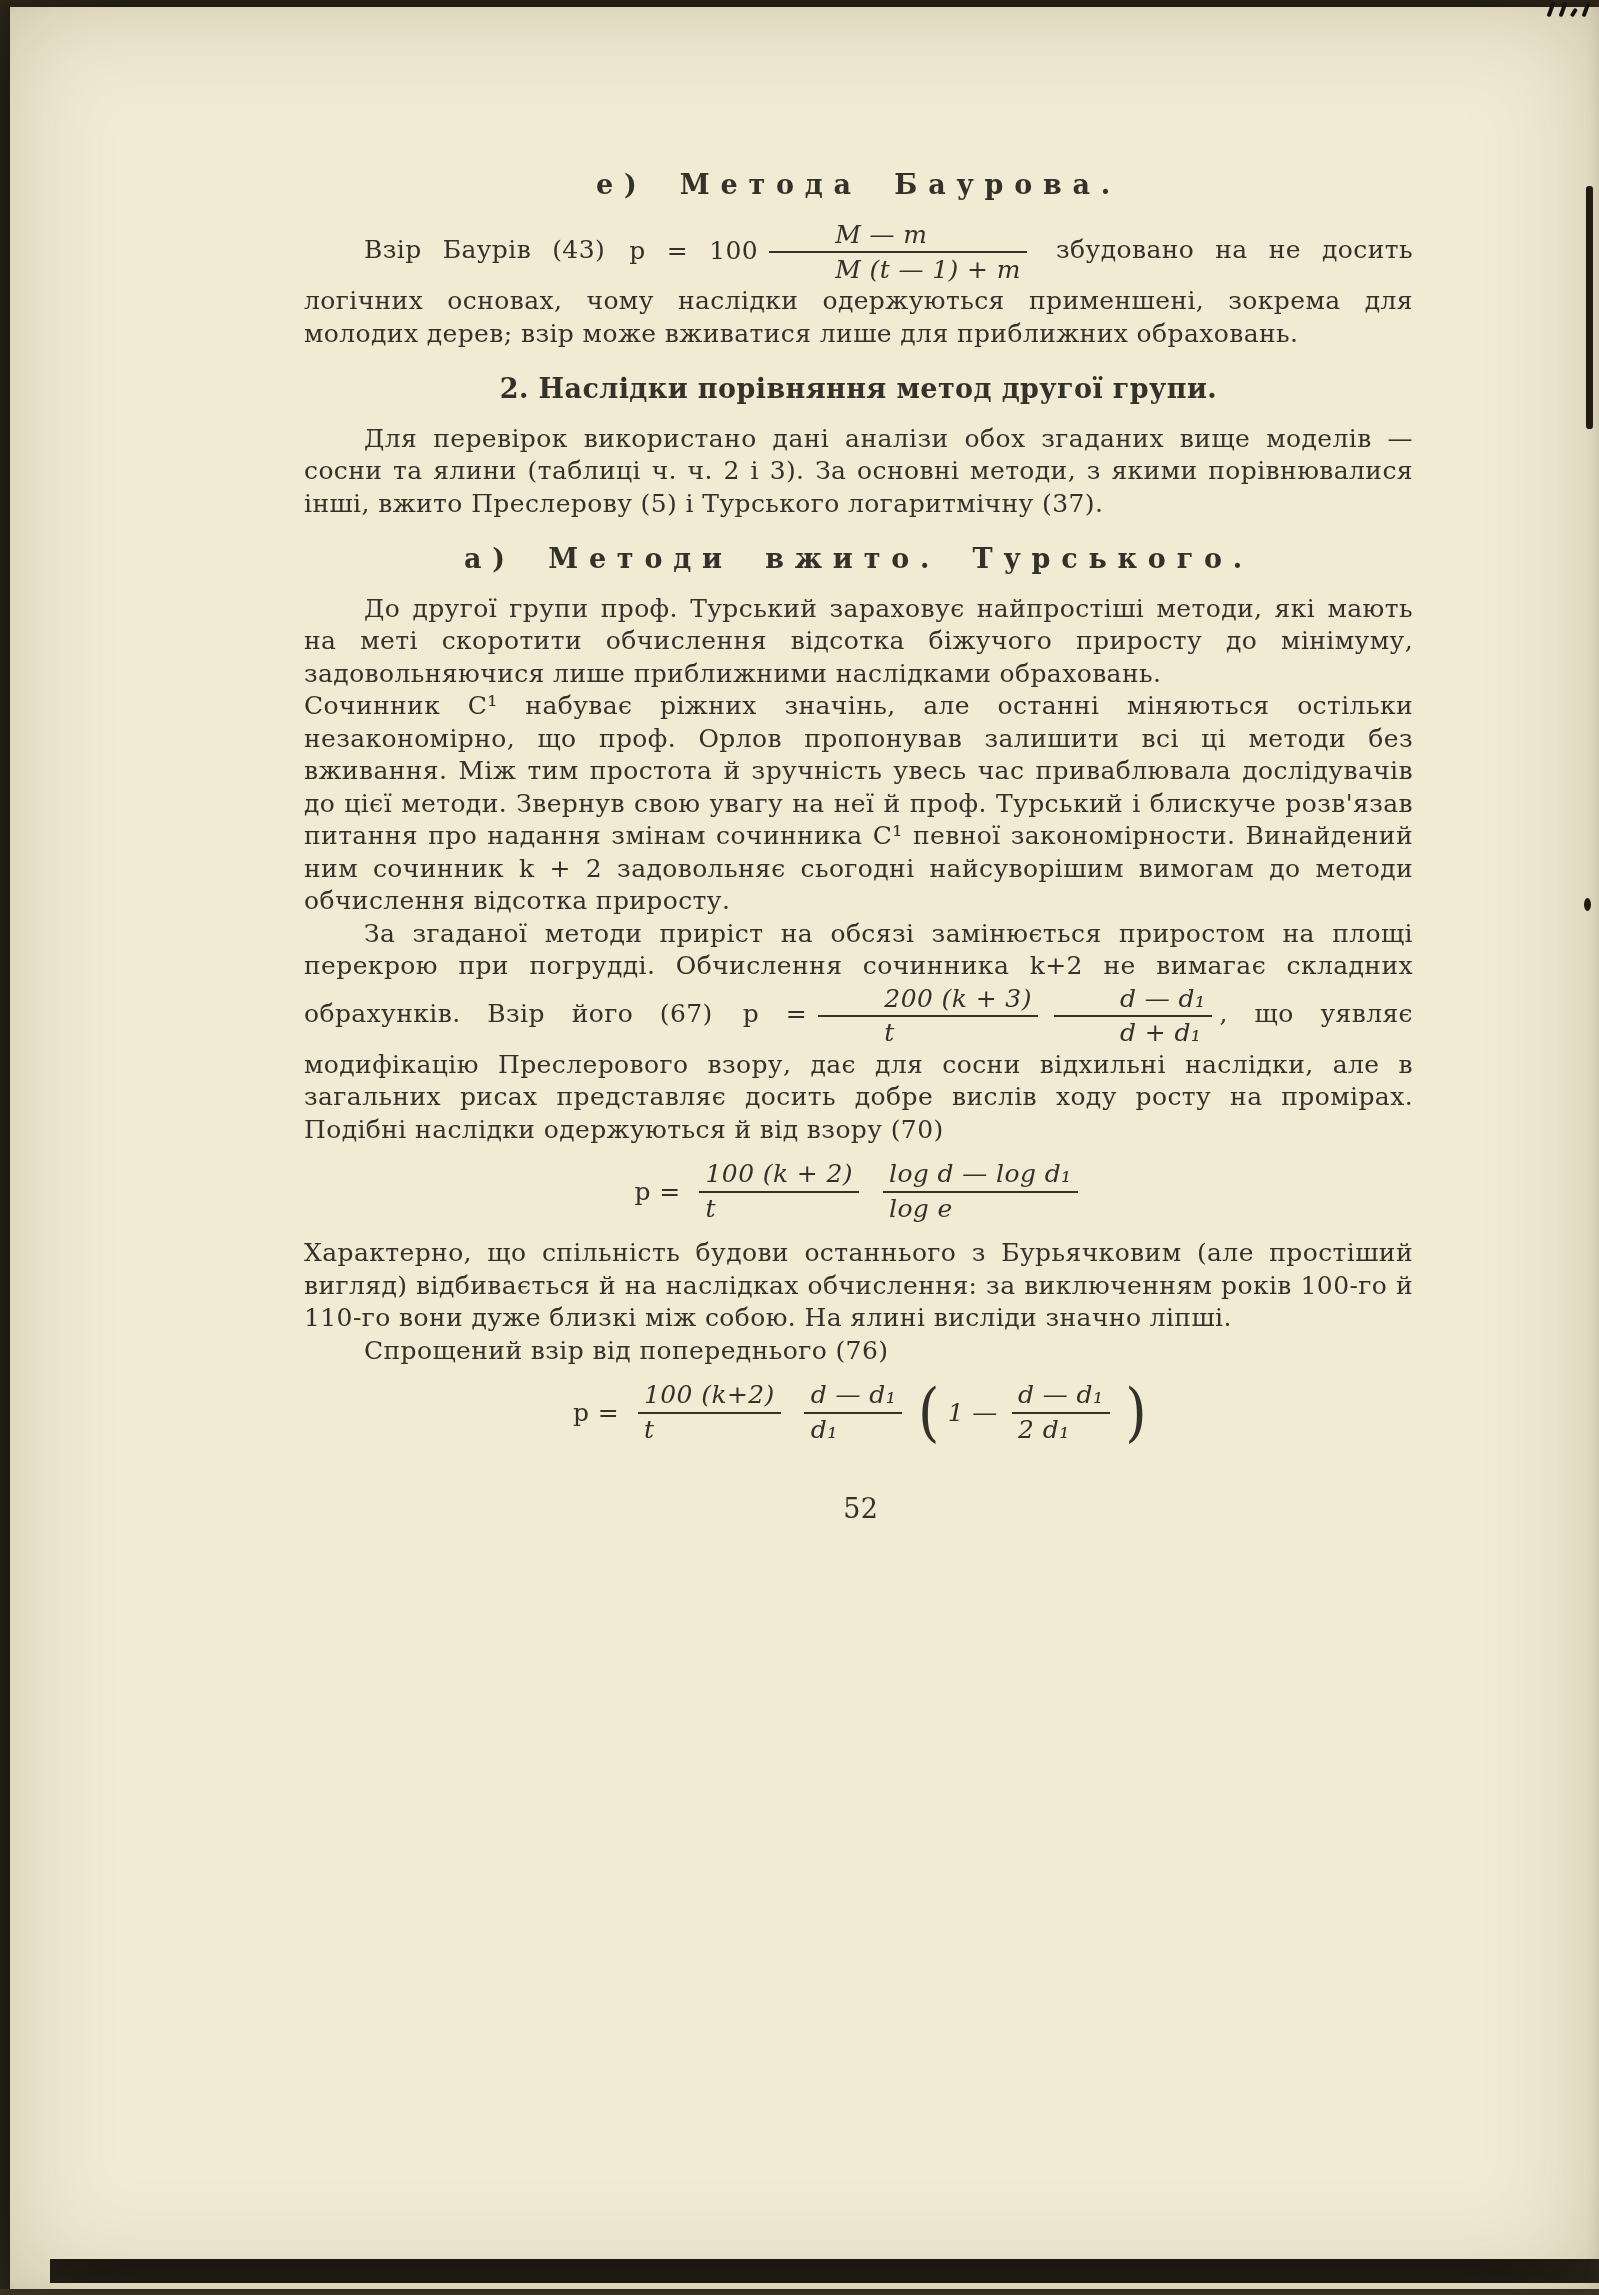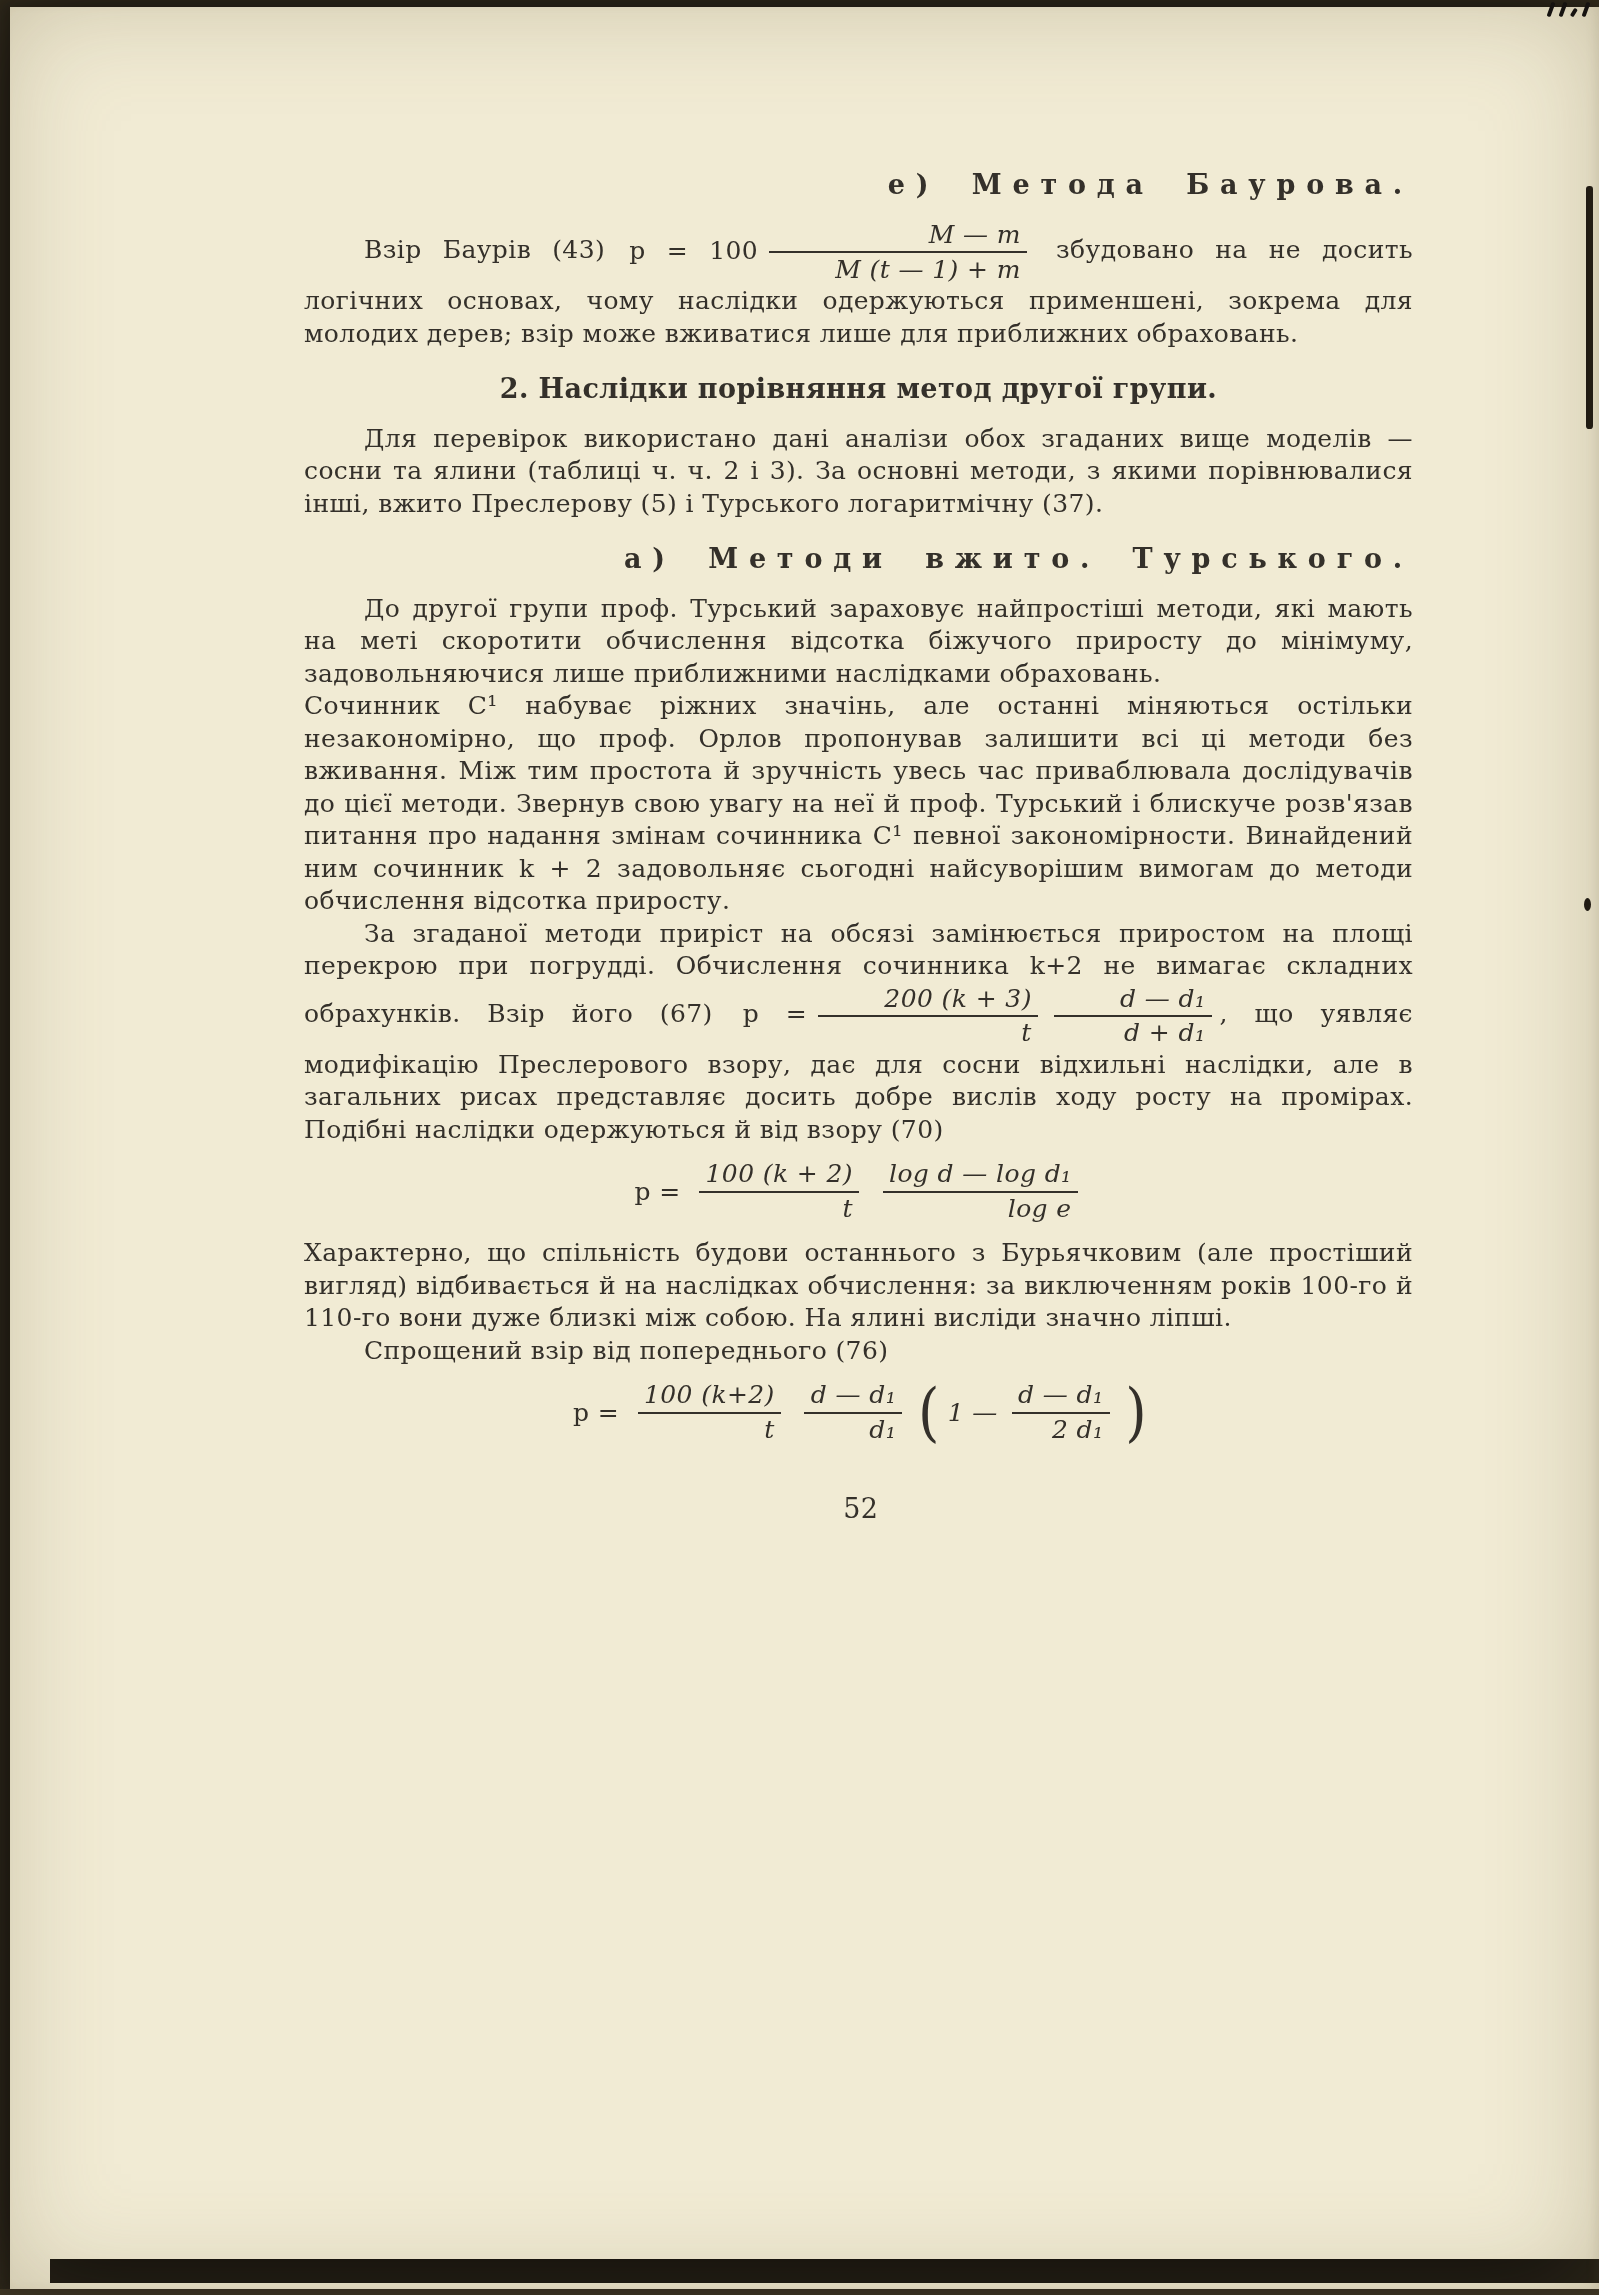--- a/index.html
+++ b/index.html
@@ -44,28 +44,28 @@
     text-align: justify;
     z-index: 2;
   }
   .heading {
     text-align: center;
     font-weight: bold;
     font-size: 27px;
     margin: 20.4px 0 17px;
     text-indent: 0;
   }
-  .heading.spaced { letter-spacing: 0.40em; word-spacing: 0.45em; text-align: right; }
+  .heading.spaced { letter-spacing: 0.40em; word-spacing: 0.45em; }
   p.para { margin: 0; text-indent: 60px; }
   p.para.no-indent { text-indent: 0; }
 
   .frac {
     display: inline-block;
     vertical-align: middle;
-    text-align: right;
+    text-align: left;
     margin: 1.6px 7.8px;
     line-height: 1.12;
     font-style: italic;
     letter-spacing: 0.4px;
   }
   .frac .num { display: block; padding: 0 6.3px 2.4px; border-bottom: 2.4px solid #34302a; }
   .frac .den { display: block; padding: 2.4px 6.3px 0; }
   .eq-lhs { padding: 0 3.1px; white-space: nowrap; }
   .eq-post { font-style: normal; }
 

